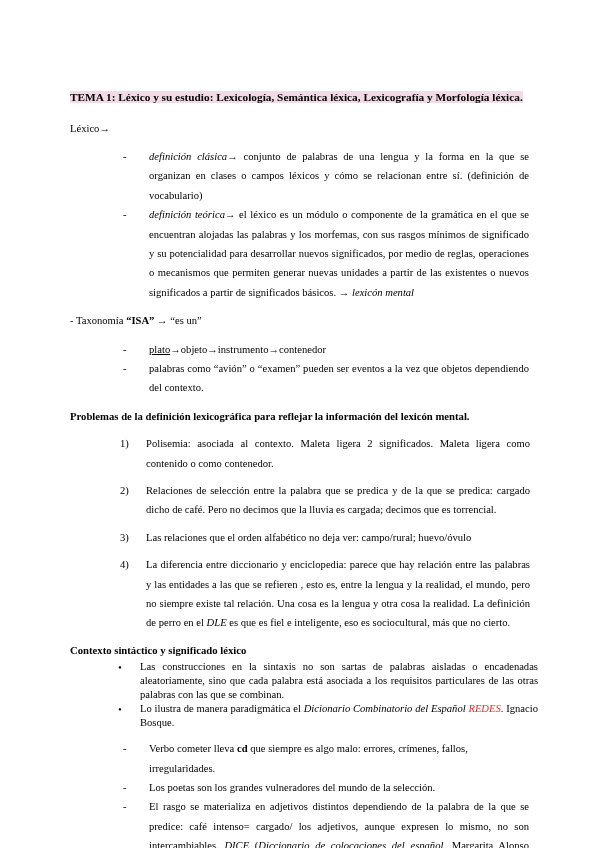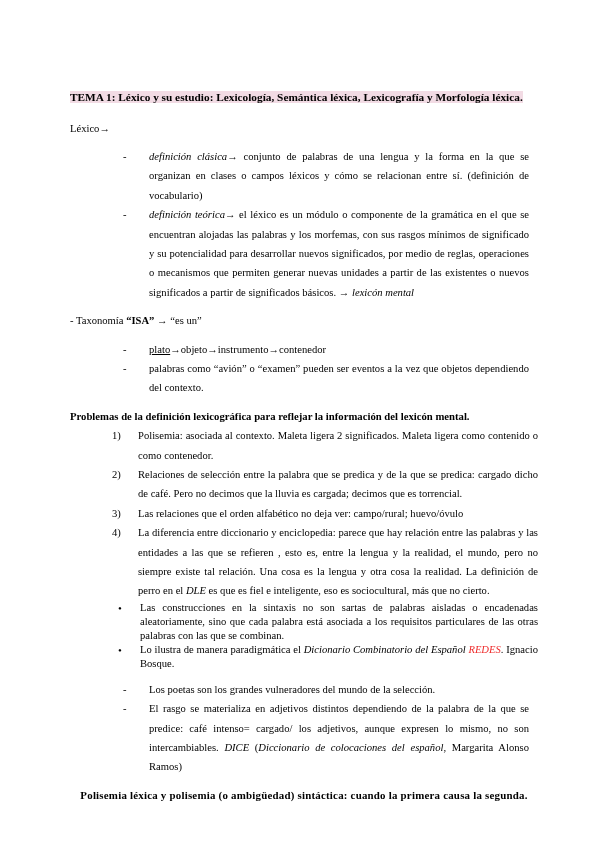--- a/index.html
+++ b/index.html
@@ -85,21 +85,21 @@
     padding: 0 0 0 42px;
     counter-reset: numitem;
   }
   ol.num-list > li {
     position: relative;
     counter-increment: numitem;
     font-size: 10.6px;
     line-height: 19.4px;
     text-align: justify;
     padding-left: 26px;
-    margin: 0;
+    margin: 8px;
   }
   ol.num-list > li::before {
     content: counter(numitem) ")";
     position: absolute;
     left: 0;
     top: 0;
   }
   
   ul.dot-list {
     list-style: none;
@@ -150,26 +150,28 @@
 
   <p class="section-head">Problemas de la definición lexicográfica para reflejar la información del lexicón mental.</p>
 
   <ol class="num-list">
     <li>Polisemia: asociada al contexto. Maleta ligera 2 significados. Maleta ligera como contenido o como contenedor.</li>
     <li>Relaciones de selección entre la palabra que se predica y de la que se predica: cargado dicho de café.  Pero no decimos que la lluvia es cargada; decimos que es torrencial.</li>
     <li class="nojust">Las relaciones que el orden alfabético no deja ver: campo/rural; huevo/óvulo</li>
     <li><span>La diferencia entre diccionario y enciclopedia: parece que hay relación entre las palabras y las entidades a las que se refieren , esto es, entre la lengua y la realidad, el mundo, pero no siempre existe tal relación. Una cosa es la lengua y otra cosa la realidad.  La definición de perro en el </span><span class="it">DLE</span><span> es que es fiel e inteligente, eso es sociocultural, más que no cierto.</span></li>
   </ol>
 
+  <p class="section-head">Contexto sintáctico y significado léxico</p>
 
   <ul class="dot-list">
     <li>Las construcciones en la sintaxis no son sartas de palabras aisladas o encadenadas aleatoriamente, sino que cada palabra está asociada a los requisitos particulares de las otras palabras con las que se combinan.</li>
     <li><span>Lo ilustra de manera paradigmática el </span><span class="it">Dicionario Combinatorio del Español</span><span>&nbsp;</span><span class="it red">REDES</span><span>. Ignacio Bosque.</span></li>
   </ul>
 
   <ul class="dash-list">
+    <li class="nojust"><span>Verbo cometer lleva </span><span class="bd">cd</span><span> que siempre es algo malo: errores, crímenes, fallos, irregularidades.</span></li>
     <li class="nojust">Los poetas son los grandes vulneradores del mundo de la selección.</li>
     <li><span>El rasgo se materializa en adjetivos distintos dependiendo de la palabra de la que se predice: café intenso= cargado/ los adjetivos, aunque expresen lo mismo, no son intercambiables. </span><span class="it">DICE</span><span> (</span><span class="it">Diccionario de colocaciones del español</span><span>, Margarita Alonso Ramos)</span></li>
   </ul>
 
   <p class="final-head">Polisemia léxica y polisemia (o ambigüedad) sintáctica: cuando la primera causa la segunda.</p>
 
 </div>
 
 </body></html>

